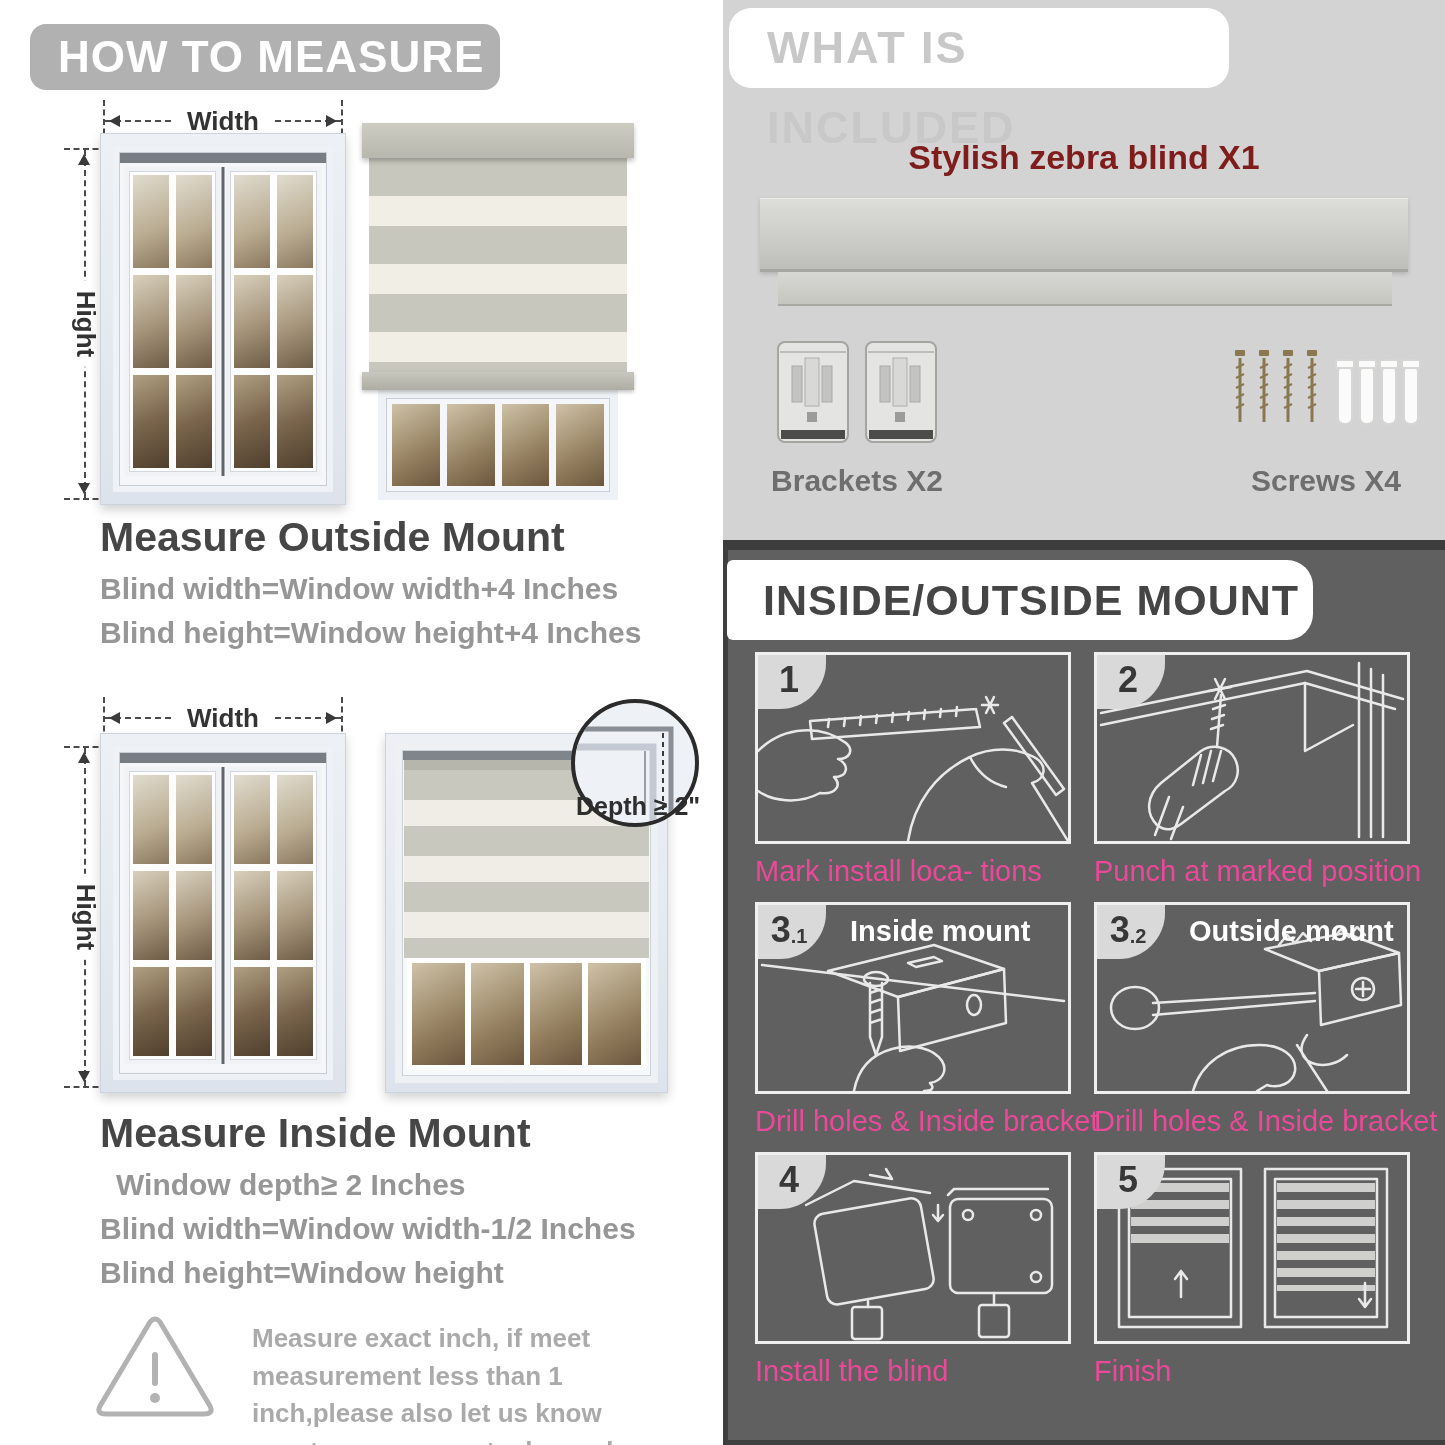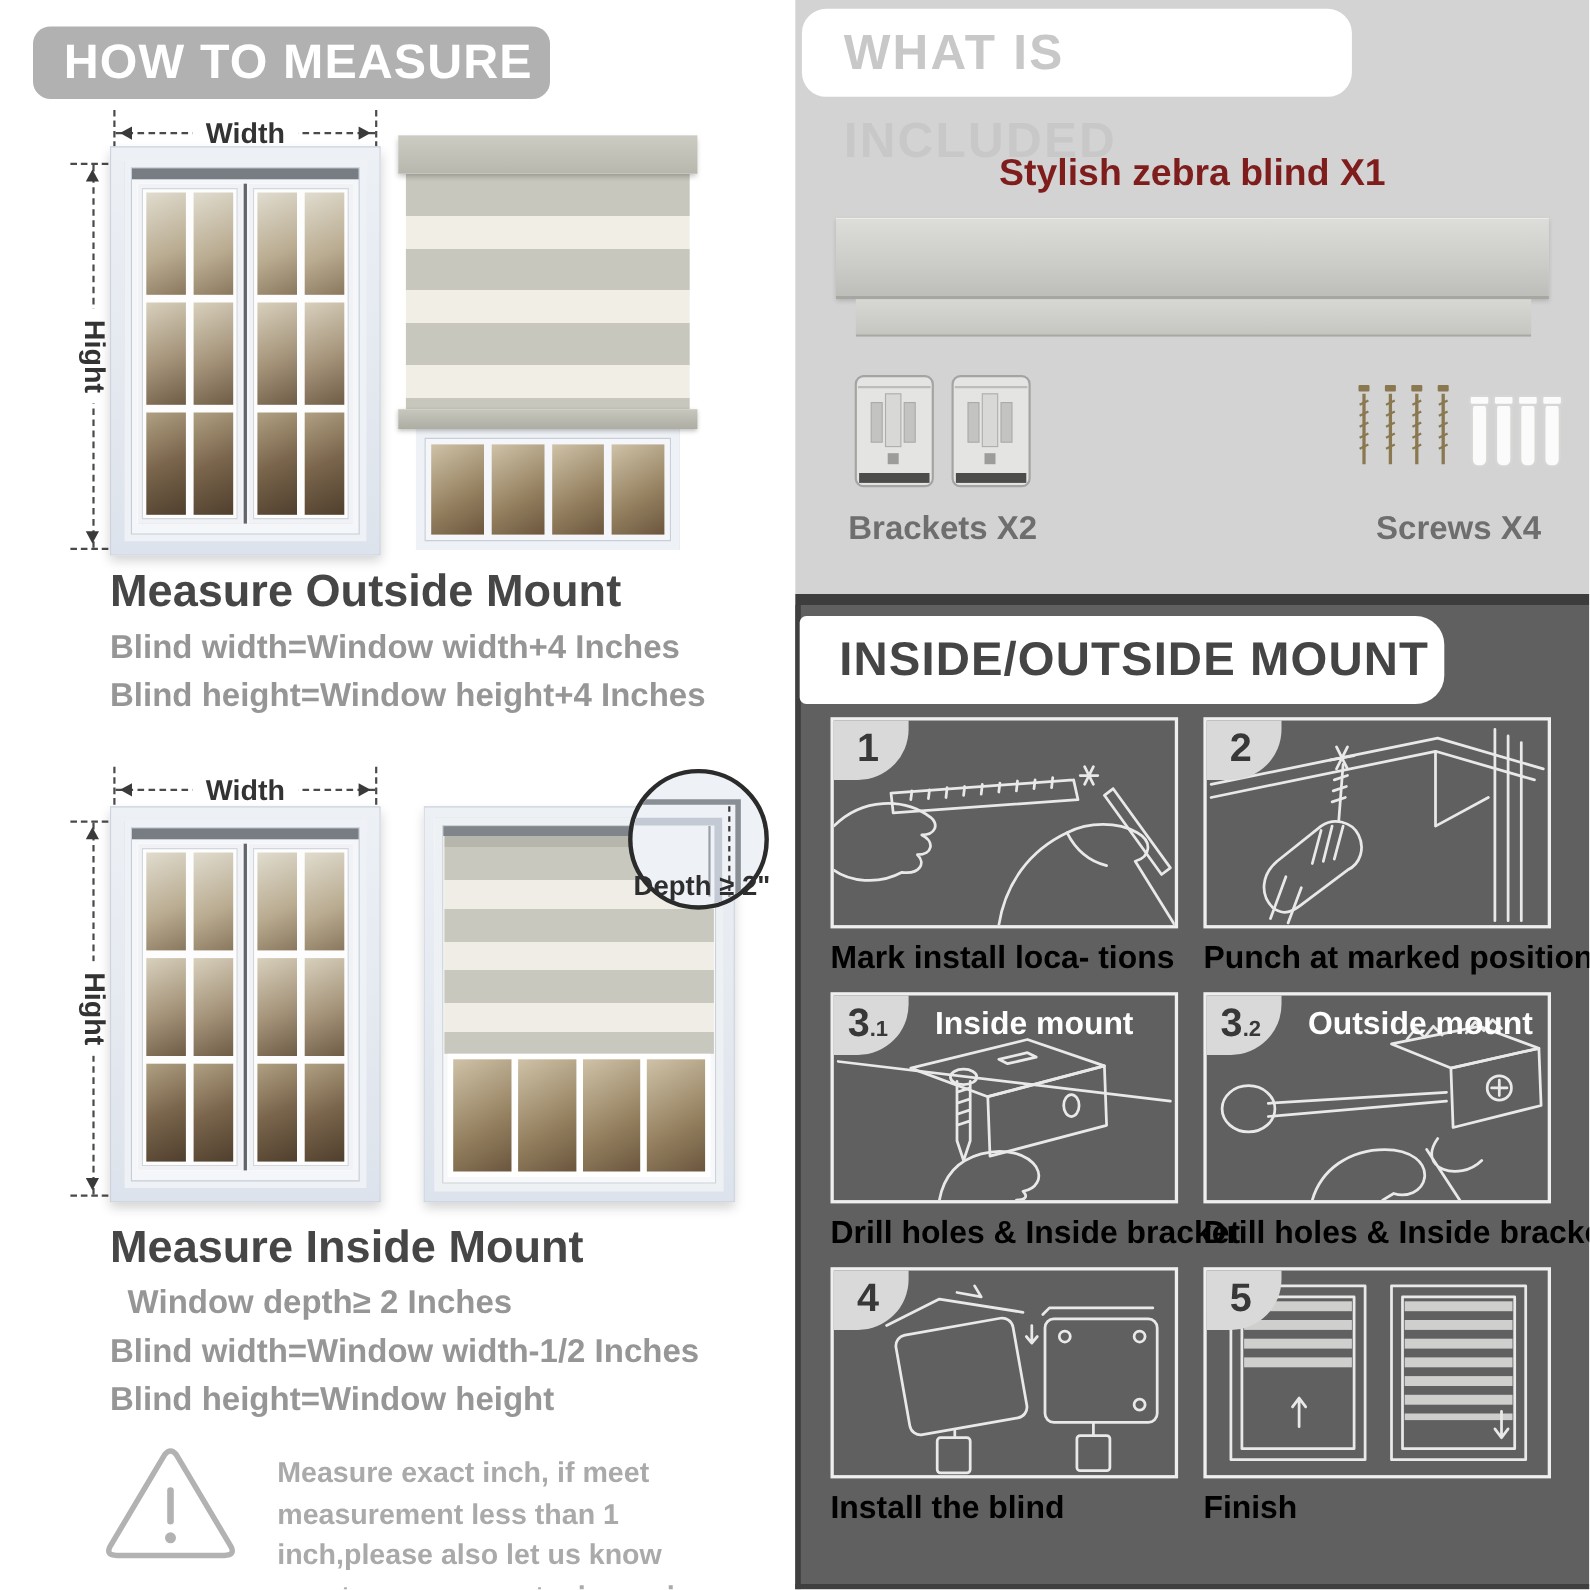--- a/index.html
+++ b/index.html
@@ -104,21 +104,21 @@
 
   .step{position:absolute;width:316px;}
   .panel{position:relative;height:192px;border:3px solid #efefef;box-sizing:border-box;}
   .panel svg.art{position:absolute;inset:0;width:100%;height:100%;}
   .badge{position:absolute;left:0;top:0;min-width:54px;height:50px;background:#d9d9d9;
          border-radius:0 0 46px 0;display:flex;align-items:center;justify-content:center;
          padding:0 10px 4px 4px;}
   .badge .num{font-size:36px;font-weight:bold;color:#383838;line-height:1;}
   .badge .sub{font-size:20px;font-weight:bold;color:#383838;align-self:flex-end;margin-bottom:7px;}
   .ptitle{position:absolute;left:92px;top:10px;font-size:29px;font-weight:bold;color:#fff;white-space:nowrap;}
-  .caption{margin-top:11px;color:#000000;font-weight:bold;font-size:29px;white-space:nowrap;}
+  .caption{margin-top:11px;color:#ec4899;font-weight:normal;font-size:29px;white-space:nowrap;}
 
   .art path,.art line,.art rect,.art circle,.art ellipse{
     stroke:#e9e9e9;stroke-width:2.5;fill:none;stroke-linecap:round;stroke-linejoin:round;}
   .art .fillstripe{fill:#cfcfcd;stroke:none;}
 </style>
 </head>
 <body>
 
 <div class="canvas">
 

